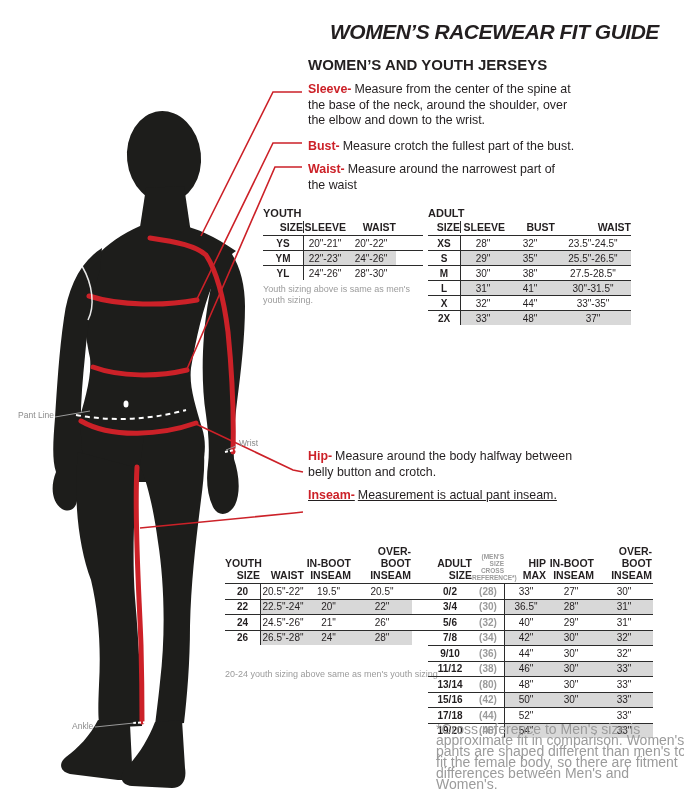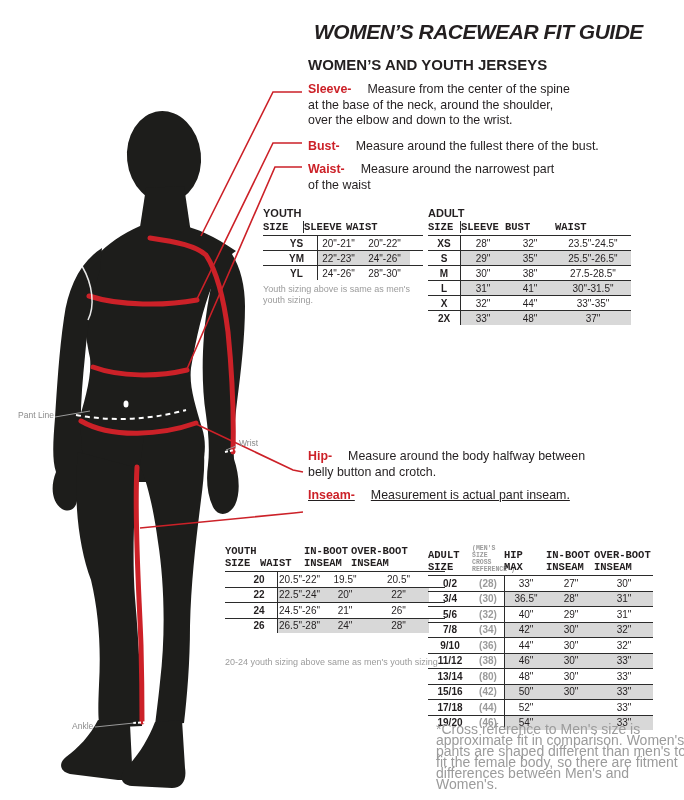--- a/index.html
+++ b/index.html
@@ -3,33 +3,33 @@
 <meta charset="utf-8">
 <style>
   html,body{margin:0;padding:0;background:#fff;}
   #stage{position:relative;width:684px;height:800px;background:#fff;overflow:hidden;
          font-family:"Liberation Sans",sans-serif;color:#231f20;}
   #figure-svg{position:absolute;left:0;top:0;pointer-events:none;}
   .abs{position:absolute;}
   .page-title{font-size:21px;font-weight:bold;font-style:italic;letter-spacing:-0.5px;color:#231f20;white-space:nowrap;}
   .section-heading{font-size:15px;font-weight:bold;color:#231f20;white-space:nowrap;}
   .callout{font-size:12.4px;line-height:15.5px;color:#231f20;}
-  .clabel{font-weight:bold;color:#cc2128;margin-right:16px;}
+  .clabel{font-weight:bold;color:#cc2128;margin-right:3px;}
   .small-label{font-size:8.5px;color:#8c8c8c;}
   .note{font-size:9px;color:#9b9b9b;line-height:11px;margin-top:4px;}
   .footnote{font-size:14px;color:#9b9b9b;line-height:11px;width:250px;margin-left:8px;}
 
   
   .tbl{position:absolute;}
   .ttitle{font-size:11px;font-weight:bold;margin-bottom:2px;}
   .trow{display:flex;}
   .thead{align-items:flex-end;padding-bottom:2px;}
-  .thead .tcell{font-weight:bold;font-size:10.5px;line-height:12px;text-align:left;font-family:Liberation Mono, monospace;}
+  .thead .tcell{font-weight:bold;font-size:10.5px;line-height:12px;text-align:right;}
   .small-h{font-size:6.5px;color:#9b9b9b;line-height:7px;font-weight:bold;}
-  .tbody .trow{border-top:1px solid #2b2b2b;height:14px;justify-content:center;}
+  .tbody .trow{border-top:1px solid #2b2b2b;height:14px;}
   .yp .tbody .trow,.ap .tbody .trow{height:14.5px;}
   .tbody .tcell{display:flex;align-items:center;justify-content:center;font-size:10px;}
   .tbody .c0{font-weight:bold;}
   .divcell{border-right:1px solid #2b2b2b;}
   .sh{background:#d8d8d8;}
   .graycell{color:#9b9b9b;font-weight:bold;}
 
   .yj{left:263px;top:207px;}
   .yj .c0{width:40px}.yj .c1{width:42px}.yj .c2{width:50px}
   .aj{left:428px;top:207px;}
@@ -81,29 +81,29 @@
       <path d="M140 528 L294 513 L303 512"></path>
     </g>
 
     <g stroke="#999999" stroke-width="1" fill="none">
       <path d="M55 417 L90 411"></path>
       <path d="M236 446 L226 450"></path>
       <path d="M95 727 L134 723"></path>
     </g>
   </svg>
 
-  <div class="abs page-title" style="left:314px;top:20px;">WOMEN’S RACEWEAR FIT GUIDE</div>
+  <div class="abs page-title" style="left:330px;top:20px;">WOMEN’S RACEWEAR FIT GUIDE</div>
 
   <div class="abs section-heading" style="left:308px;top:56px;">WOMEN’S AND YOUTH JERSEYS</div>
 
   <div class="abs callout" style="left:308px;top:82px;width:268px;">
     <span class="clabel">Sleeve-</span><span>Measure from the center of the spine at the base of the neck, around the shoulder, over the elbow and down to the wrist.</span>
   </div>
   <div class="abs callout" style="left:308px;top:139px;width:300px;">
-    <span class="clabel">Bust-</span><span>Measure around the fullest there of the bust.</span>
+    <span class="clabel">Bust-</span><span>Measure crotch the fullest part of the bust.</span>
   </div>
   <div class="abs callout" style="left:308px;top:162px;width:252px;">
     <span class="clabel">Waist-</span><span>Measure around the narrowest part of the waist</span>
   </div>
 
   <div class="tbl yj">
     <div class="ttitle">YOUTH</div>
     <div>
         <div class="trow thead">
           <div class="tcell c0 divcell">

